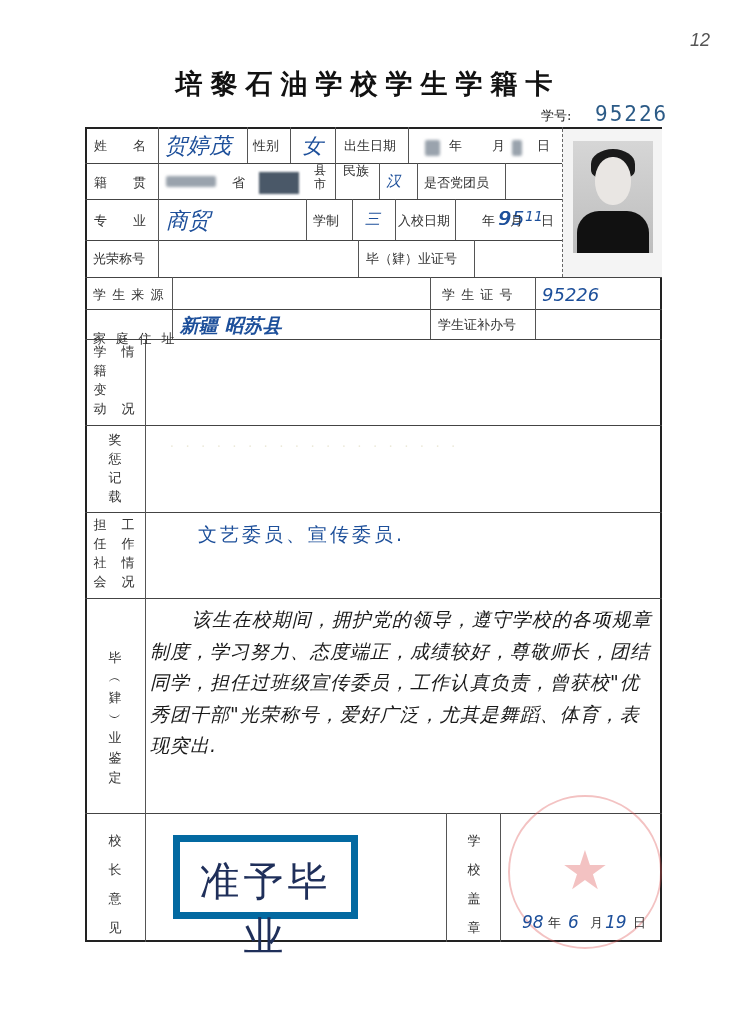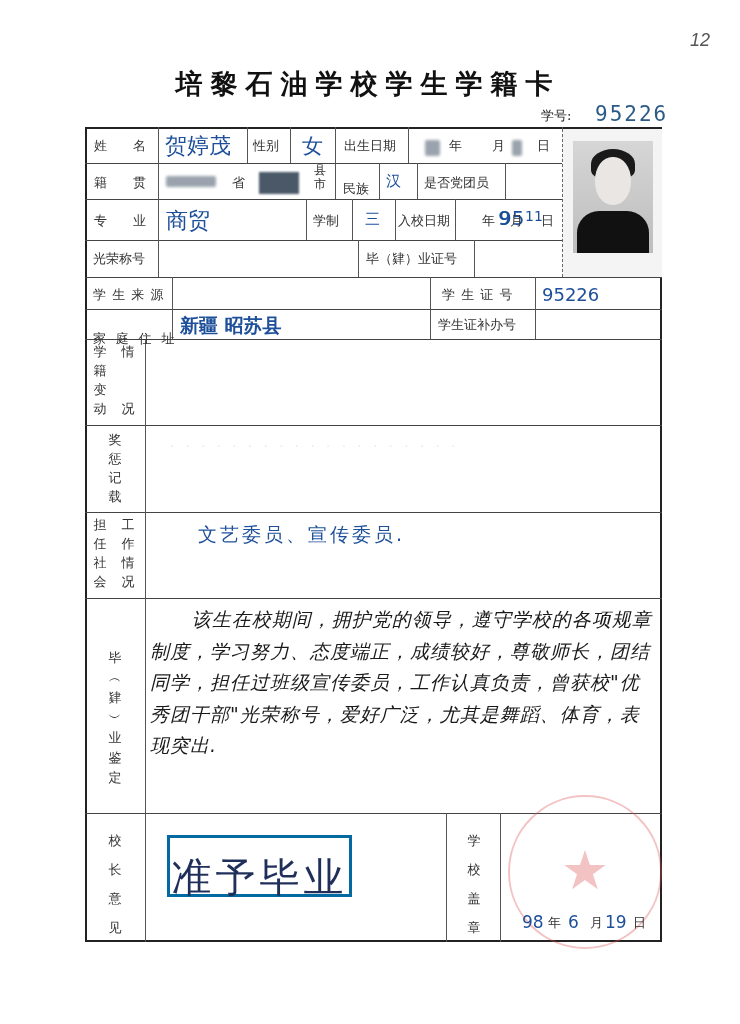--- a/index.html
+++ b/index.html
@@ -7,32 +7,32 @@
          font-family:"DejaVu Serif","Liberation Serif",serif; color:#2a2a2a; }
   .abs { position:absolute; }
   .page-num { left:690px; top:30px; font-family:"Liberation Sans",sans-serif; font-size:18px; color:#555; font-style:italic; }
   .title { left:0; width:736px; top:66px; text-align:center; font-size:27px; font-weight:bold; letter-spacing:8px; color:#111; }
   .sid-label { left:541px; top:107px; font-size:13px; color:#222; }
   .sid-value { left:595px; top:102px; font-family:"DejaVu Sans Mono","Liberation Mono",monospace; font-size:21px; color:#2b5a86; letter-spacing:2px; }
   .card { left:85px; top:127px; width:577px; height:815px; border:2px solid #222; box-sizing:border-box; }
   .hl { position:absolute; height:0; border-top:1.5px solid #444; }
   .vl { position:absolute; width:0; border-left:1px solid #555; }
   .lbl { position:absolute; font-size:13px; color:#333; white-space:nowrap; }
-  .hand { position:absolute; font-family:"DejaVu Sans","Liberation Sans",sans-serif; color:#1d4f9a; white-space:nowrap; }
+  .hand { position:absolute; font-family:"DejaVu Sans","Liberation Sans",sans-serif; color:#1d4f9a; font-style:italic; white-space:nowrap; }
   .vert { position:absolute; font-size:13px; color:#333; line-height:19px; text-align:center; }
   .redact { position:absolute; background:#9aa3ad; filter:blur(1.5px); border-radius:2px; }
   .redact-dark { position:absolute; background:#4a5868; filter:blur(1px); }
   .photo { position:absolute; left:562px; top:129px; width:99px; height:148px; border-left:1px dashed #666; background:#f4f4f4; }
   .photo-inner { position:absolute; left:10px; top:12px; width:80px; height:112px; background:linear-gradient(#d6d6d6,#bdbdbd); overflow:hidden; }
   .photo-face { position:absolute; left:22px; top:16px; width:36px; height:48px; border-radius:48%; background:#e9e6e3; }
   .photo-hair { position:absolute; left:18px; top:8px; width:44px; height:30px; border-radius:50% 50% 30% 30%; background:#1a1a1a; }
   .photo-body { position:absolute; left:4px; top:70px; width:72px; height:44px; border-radius:22px 22px 0 0; background:#111; }
   .appraisal { position:absolute; left:150px; top:604px; width:505px; font-family:"DejaVu Sans","Liberation Sans",sans-serif; font-size:19px; line-height:31.5px; color:#1a1a1a; text-indent:2.2em; letter-spacing:1px; font-style:italic; }
   .faded { position:absolute; font-size:12px; color:#ece9d8; letter-spacing:4px; white-space:nowrap; }
-  .stamp-box { position:absolute; left:167px; top:835px; width:185px; height:62px; border:3px solid #0369a1; box-sizing:border-box; }
+  .stamp-box { position:absolute; left:173px; top:835px; width:185px; height:84px; border:7px solid #0369a1; box-sizing:border-box; }
   .stamp-text { position:absolute; left:0; width:100%; top:12px; text-align:center; font-size:40px; color:#1f2f5a; letter-spacing:4px; font-family:"DejaVu Serif","Liberation Serif",serif; }
   .seal { position:absolute; left:508px; top:795px; width:150px; height:150px; border:2px solid rgba(220,80,80,0.35); border-radius:50%; }
   .seal-star { position:absolute; left:0; width:100%; top:42px; text-align:center; font-size:54px; color:rgba(220,80,80,0.35); }
 </style>
 </head>
 <body>
 
 <div class="abs page-num">12</div>
 <div class="abs title">培黎石油学校学生学籍卡</div>
 <div class="abs sid-label">学号:</div>
@@ -90,21 +90,21 @@
 <div class="lbl" style="left:492px;top:137px;">月</div>
 <div class="redact" style="left:512px;top:140px;width:10px;height:16px;"></div>
 <div class="lbl" style="left:537px;top:137px;">日</div>
 
 <div class="lbl" style="left:94px;top:174px;">籍　　贯</div>
 <div class="redact" style="left:166px;top:176px;width:50px;height:11px;"></div>
 <div class="lbl" style="left:232px;top:174px;">省</div>
 <div class="redact-dark" style="left:259px;top:172px;width:40px;height:22px;"></div>
 <div class="lbl" style="left:314px;top:164px;font-size:12px;line-height:12px;">县</div>
 <div class="lbl" style="left:314px;top:178px;font-size:12px;line-height:12px;">市</div>
-<div class="lbl" style="left:343px;top:180px;text-align:center;">民族</div>
+<div class="lbl" style="left:343px;top:162px;text-align:center;">民族</div>
 <div class="hand" style="left:386px;top:172px;font-size:15px;">汉</div>
 <div class="lbl" style="left:424px;top:174px;">是否党团员</div>
 <div class="lbl" style="left:512px;top:174px;"></div>
 
 <div class="lbl" style="left:94px;top:212px;">专　　业</div>
 <div class="hand" style="left:166px;top:206px;font-size:22px;">商贸</div>
 <div class="lbl" style="left:313px;top:212px;">学制</div>
 <div class="hand" style="left:365px;top:210px;font-size:15px;">三</div>
 <div class="lbl" style="left:398px;top:212px;">入校日期</div>
 <div class="hand" style="left:457px;top:206px;font-size:20px;padding-left:42px;">95</div>

